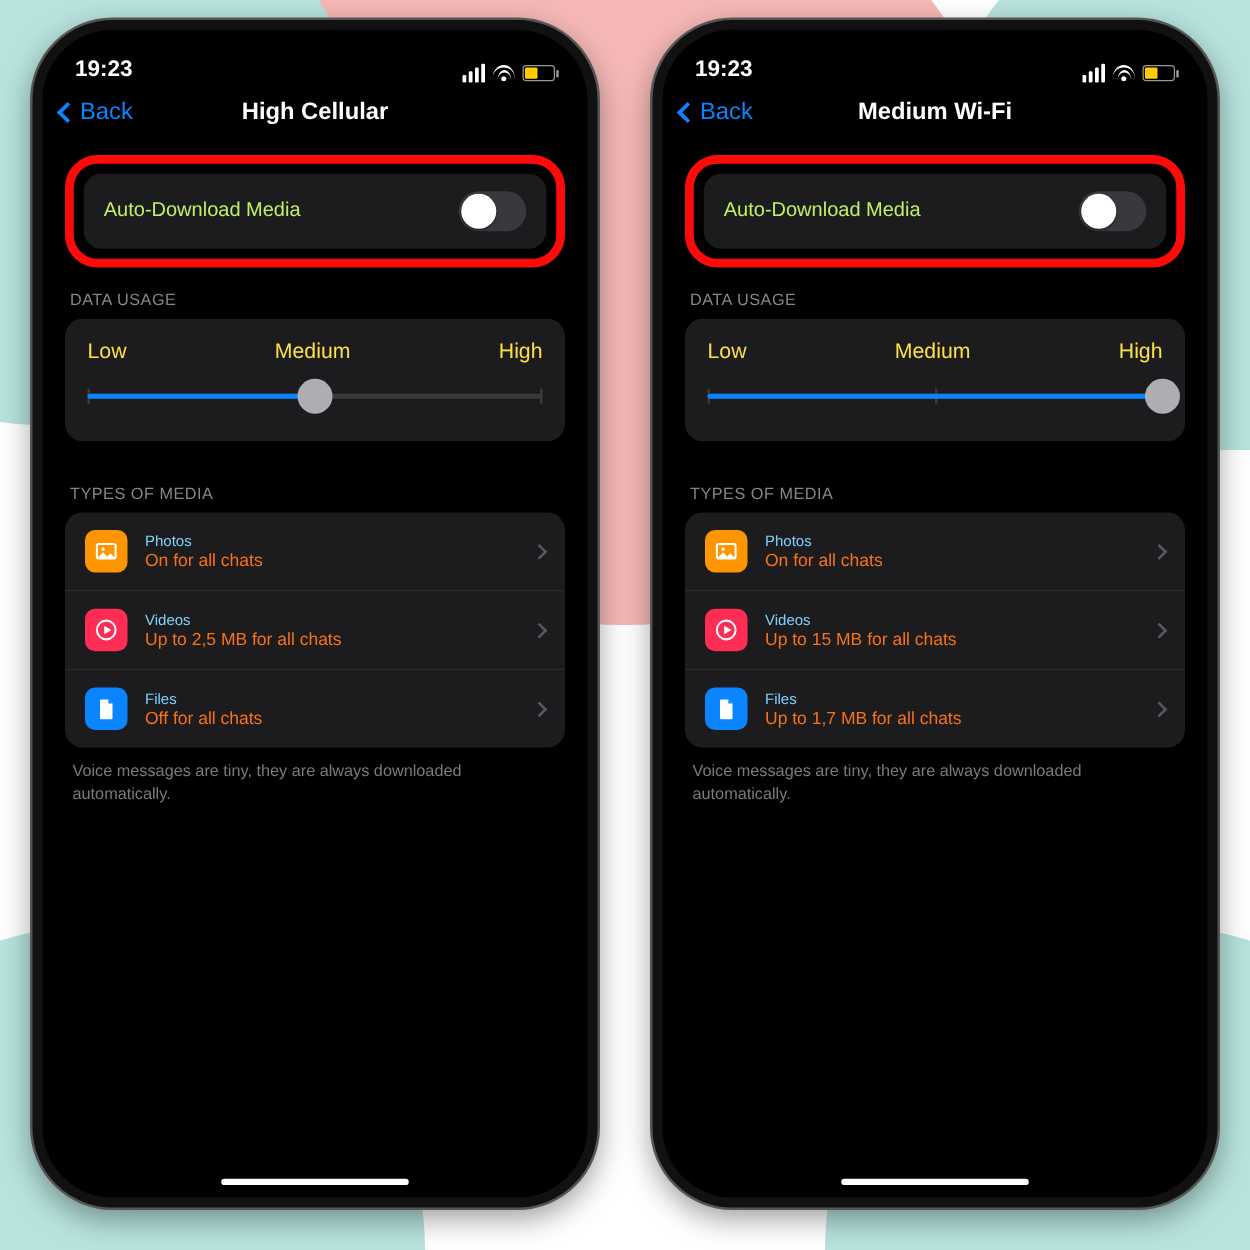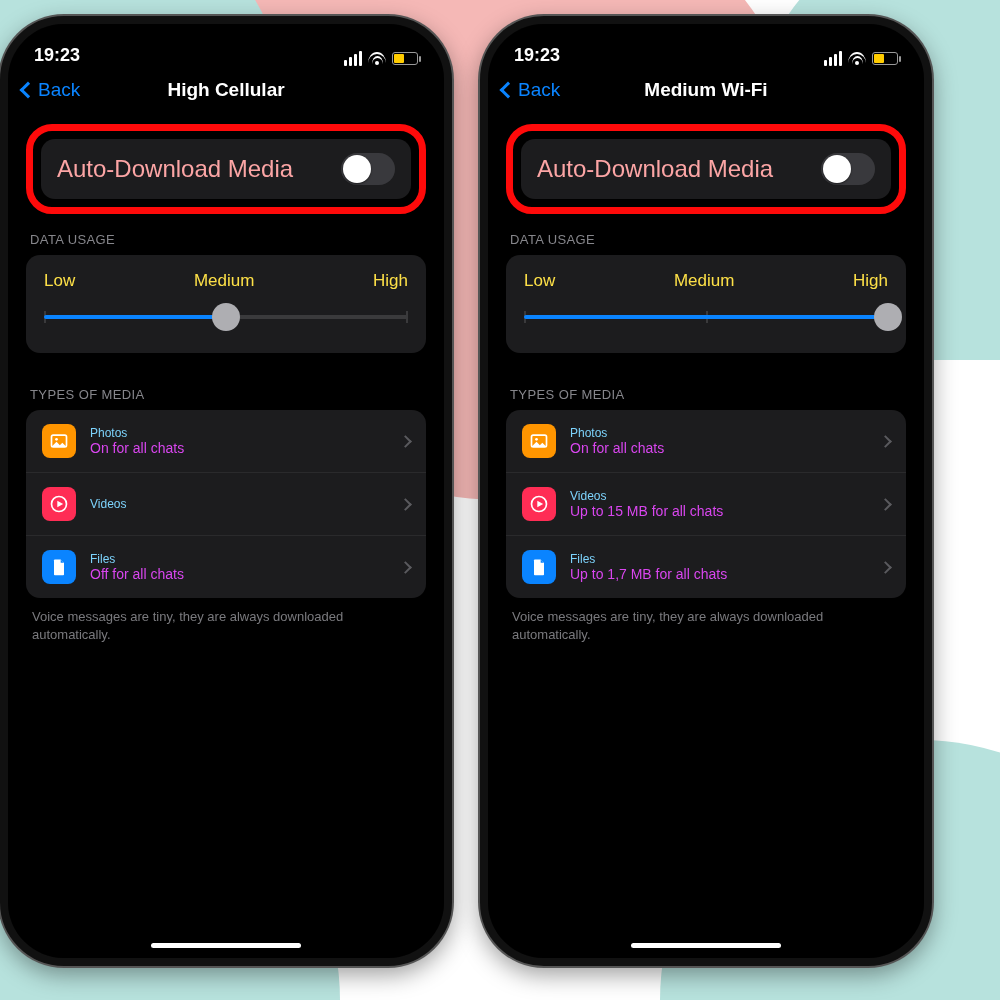--- a/index.html
+++ b/index.html
@@ -14,21 +14,21 @@
   
   .bg-blob { position: absolute; border-radius: 50%; z-index: 0; }
   .blob1 { width: 620px; height: 620px; background:#f5b8b6; top:-120px; left:190px; }
   .blob2 { width: 420px; height: 420px; background:#b7e2dd; top:-80px; left:-140px; border-radius:40%; }
   .blob3 { width: 420px; height: 420px; background:#b7e2dd; top:-60px; right:-180px; border-radius:40%; }
   .blob4 { width: 520px; height: 520px; background:#b7e2dd; bottom:-260px; left:-180px; }
   .blob5 { width: 520px; height: 520px; background:#b7e2dd; bottom:-260px; right:-180px; }
   .stage {
     position: relative; z-index: 1;
     width: 1000px; height: 1000px;
-    display: flex; justify-content: flex-start; align-items: flex-start; gap: 28px;
+    display: flex; justify-content: center; align-items: flex-start; gap: 44px;
     padding-top: 16px;
   }
   .phone {
     width: 452px; height: 950px;
     background:#0a0a0a;
     border: 8px solid #111;
     border-radius: 64px;
     box-shadow: 0 0 0 2px #555, 0 8px 24px rgba(0,0,0,.4);
     position: relative;
     overflow: hidden;
@@ -79,21 +79,21 @@
   .content { padding: 12px 18px 0; overflow:hidden; flex:1; }
   .highlight {
     border:7px solid #ff0a0a; border-radius:26px; padding:8px 8px; margin-bottom:18px;
   }
   .cell-group { background:#1c1c1e; border-radius:14px; overflow:hidden; }
   .cell {
     display:flex; align-items:center; padding:14px 16px; min-height:52px;
     border-top:1px solid #2a2a2c;
   }
   .cell:first-child{border-top:none}
-  .cell-label { font-size:24px; color:#fca5a5; flex:1; }
+  .cell-label { font-size:16px; color:#bef264; flex:1; }
   .toggle {
     width:54px; height:32px; background:#39393d; border-radius:16px; position:relative;
   }
   .toggle .knob{
     position:absolute; top:2px; left:2px; width:28px; height:28px; background:#fff; border-radius:50%;
     box-shadow:0 1px 2px rgba(0,0,0,.5);
   }
   .section-hdr {
     font-size:13px; letter-spacing:.4px; color:#86868b; text-transform:uppercase;
     margin:8px 4px 8px;
@@ -109,21 +109,21 @@
   .media-icon {
     width:34px; height:34px; border-radius:8px; display:flex; align-items:center; justify-content:center;
     margin-right:14px; flex-shrink:0;
   }
   .ic-photos{background:#ff9500}
   .ic-videos{background:#ff2d55}
   .ic-files{background:#0a84ff}
   .media-icon svg{width:20px;height:20px}
   .cell-texts{flex:1;display:flex;flex-direction:column}
   .cell-title{font-size:12px;color:#7dd3fc}
-  .cell-sub{font-size:14px;color:#d946ef}
+  .cell-sub{font-size:14px;color:#f97316}
   .chev-right{width:9px;height:9px;border-top:2px solid #5a5a5e;border-right:2px solid #5a5a5e;transform:rotate(45deg)}
   .footnote{font-size:13px;color:#7a7a7e;margin:10px 6px 0;line-height:1.35}
   .home-ind{
     position:absolute;bottom:10px;left:50%;transform:translateX(-50%);
     width:150px;height:5px;background:#fff;border-radius:3px
   }
 </style>
 </head>
 <body>
 
@@ -211,20 +211,21 @@
           </div>
           <div class="cell">
             <span class="media-icon ic-videos">
               <svg viewBox="0 0 24 24" fill="#fff">
                   <circle cx="12" cy="12" r="9" fill="none" stroke="#fff" stroke-width="2"></circle>
                   <path d="M10 8l7 4-7 4z"></path>
                 </svg>
             </span>
             <div class="cell-texts">
               <span class="cell-title">Videos</span>
+              <span class="cell-sub">Up to 2,5 MB for all chats</span>
             </div>
             <span class="chev-right"></span>
           </div>
           <div class="cell">
             <span class="media-icon ic-files">
               <svg viewBox="0 0 24 24" fill="#fff">
                   <path d="M7 3h7l4 4v14a1 1 0 0 1-1 1H7a1 1 0 0 1-1-1V4a1 1 0 0 1 1-1z" fill="#fff"></path>
                   <path d="M14 3v4h4" fill="#0a84ff"></path>
                 </svg>
             </span>

